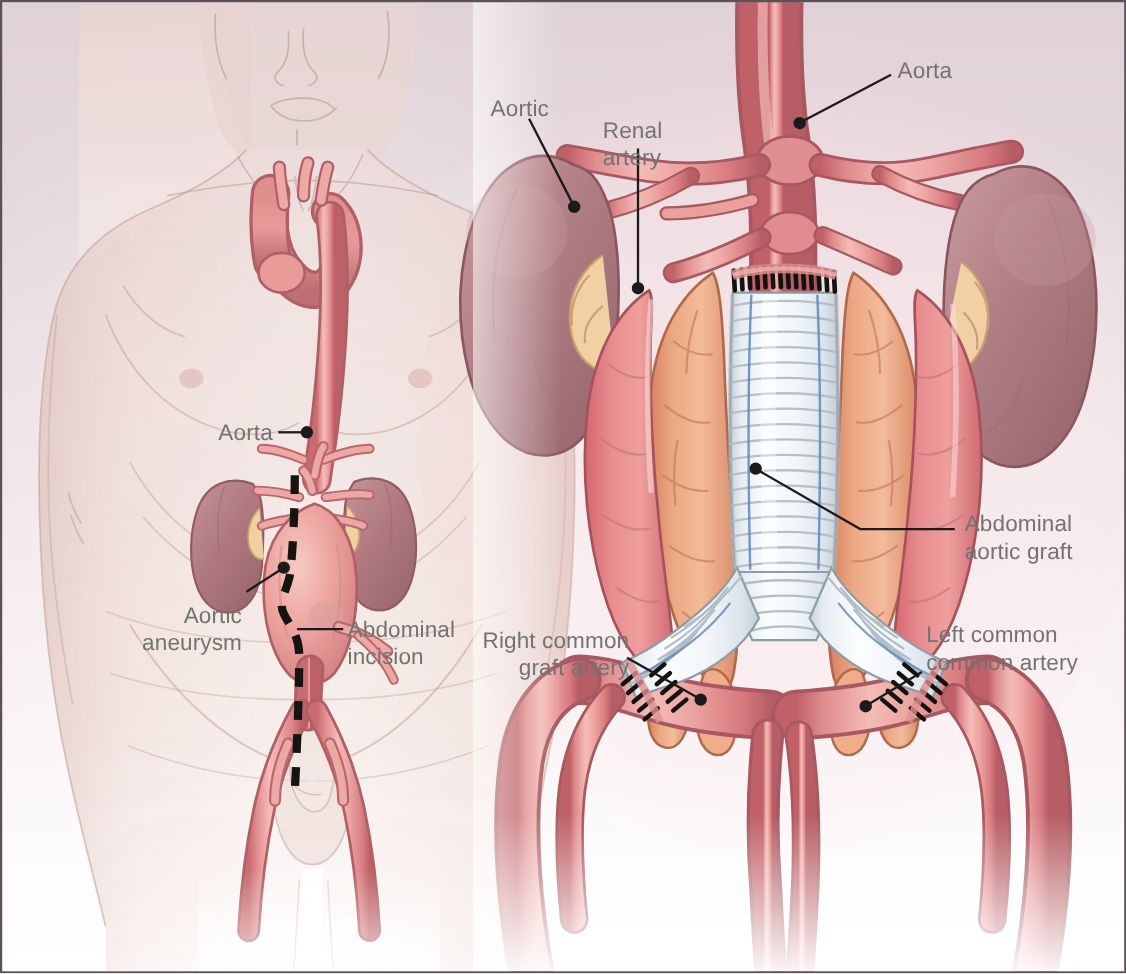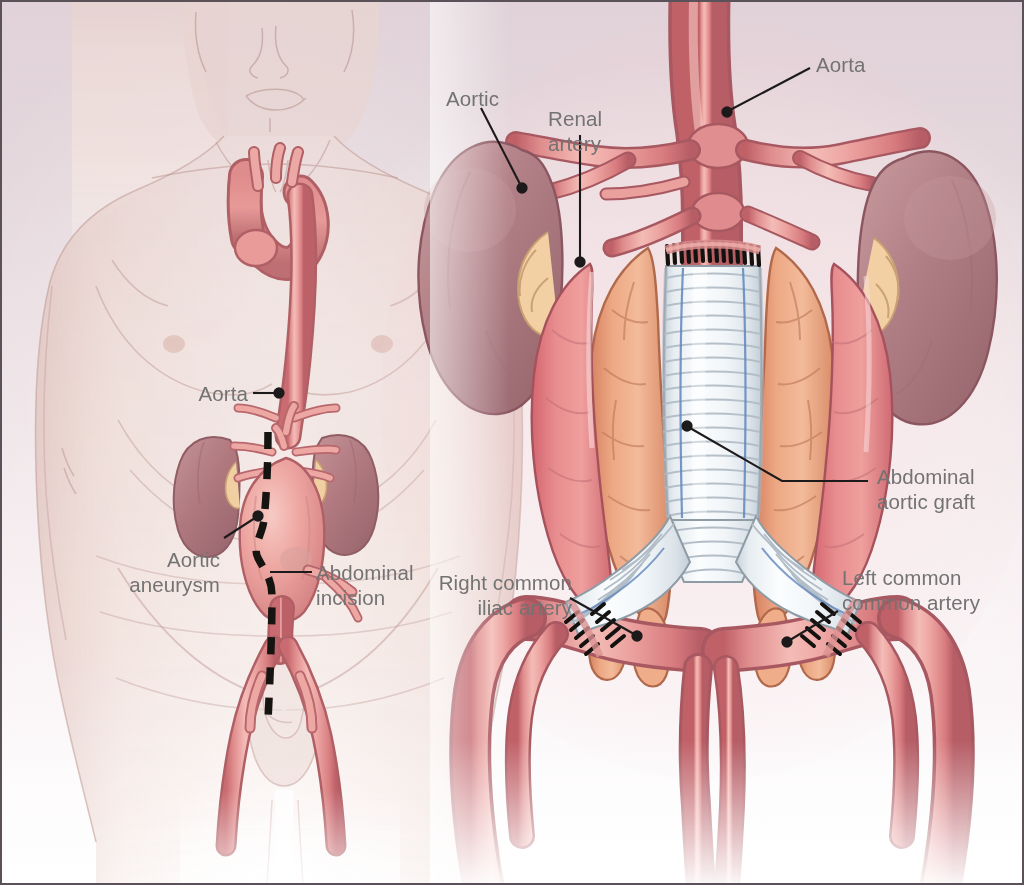--- a/index.html
+++ b/index.html
@@ -687,19 +687,19 @@
 
   <div class="lbl" style="left:548px;top:86px;width:110px;margin-top:20px;">Renal
 artery</div>
 
   <div class="lbl" style="left:816px;top:52px;width:110px;">Aorta</div>
 
   <div class="lbl" style="left:877px;top:464px;width:150px;">Abdominal
 aortic graft</div>
 
   <div class="lbl right-al" style="left:412px;top:570px;width:160px;">Right common
-iliac artery</div>
+graft artery</div>
 
   <div class="lbl" style="left:842px;top:565px;width:170px;">Left common
 common artery</div>
 
   <div id="figure-border"></div>
 </div>
 
 </body></html>

